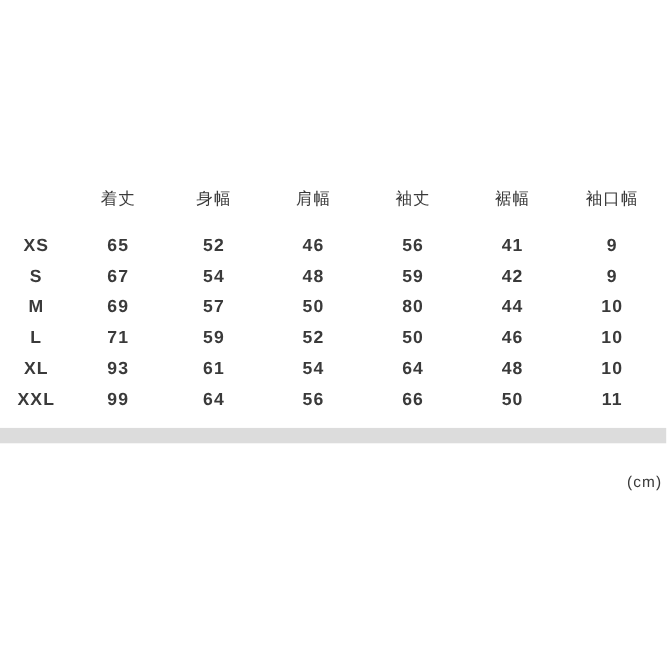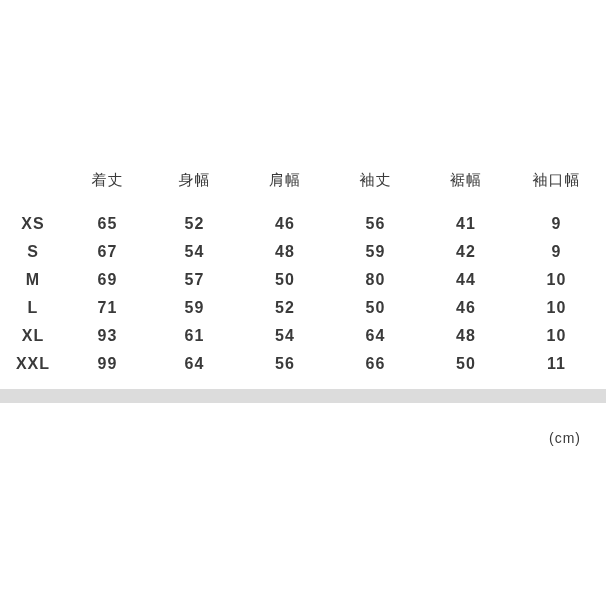--- a/index.html
+++ b/index.html
@@ -32,21 +32,21 @@
   .data-row td { height: 28px; font-size: 16px; letter-spacing: 1px; font-weight: bold; }
   .size-cell { font-size: 14px; letter-spacing: 0.5px; }
   .divider {
     width: 606px; height: 14px;
     margin-top: 9px;
     background: #dcdcdc;
   }
   .unit {
     margin-top: 27px;
     text-align: right;
-    padding-right: 25px;
+    padding-right: 4px;
     font-size: 14px;
     letter-spacing: 1px;
   }
 </style>
 </head>
 <body>
 
 <div class="page">
 
   <table class="size-table">

